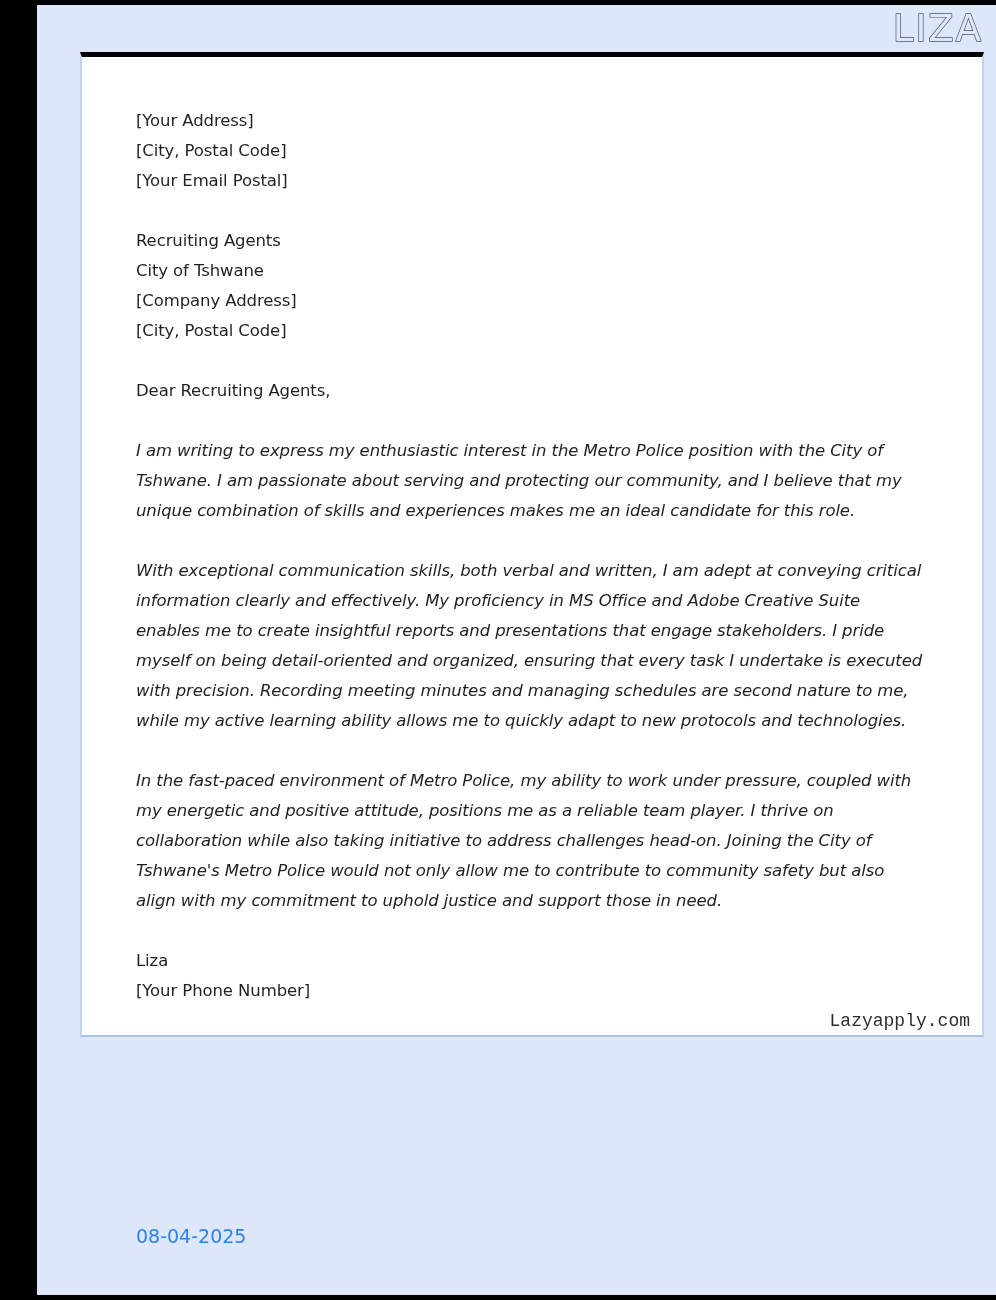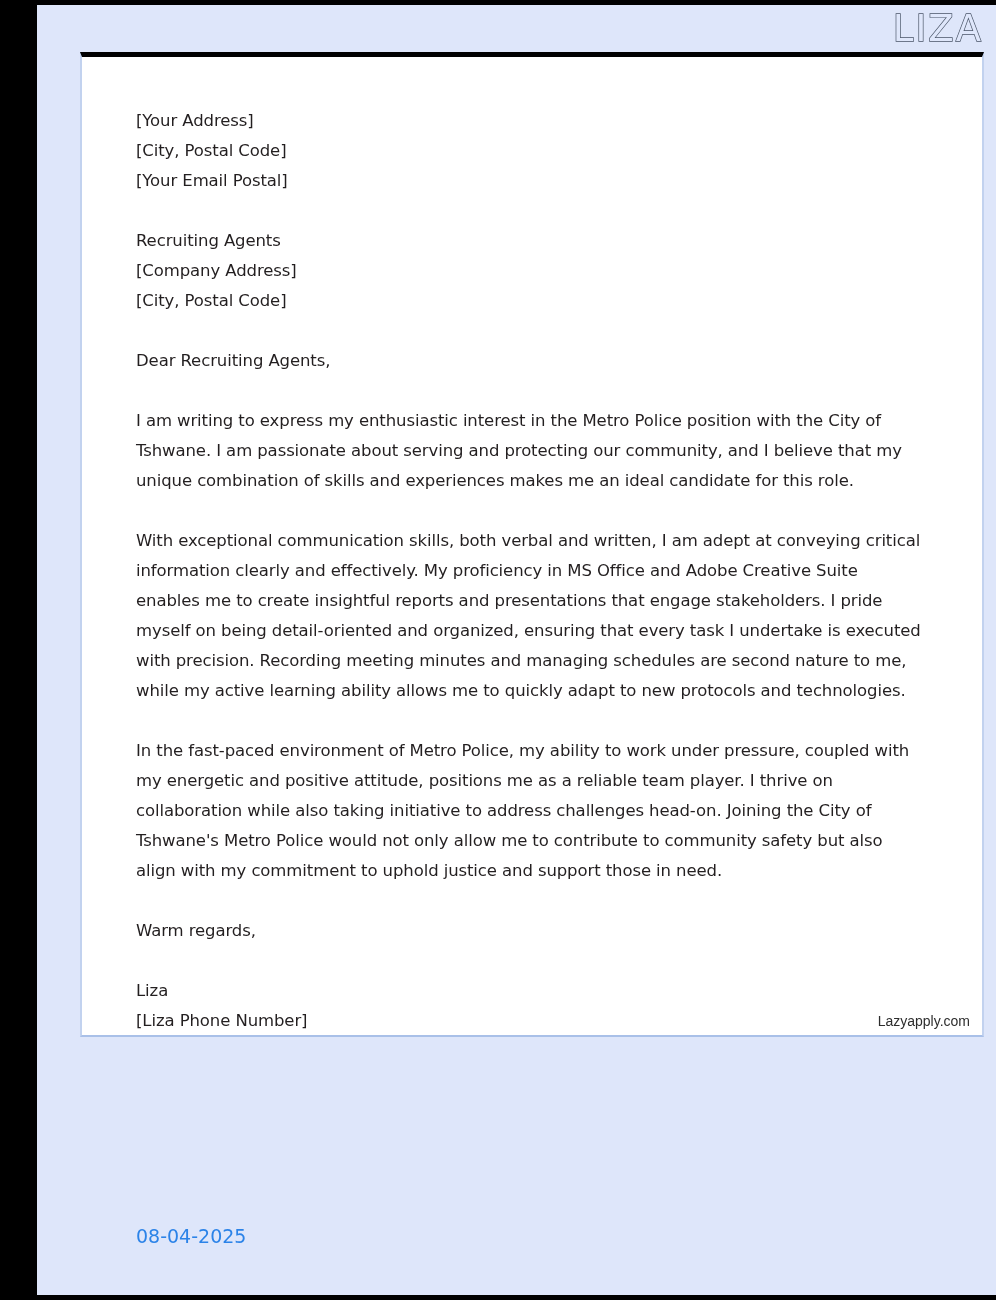--- a/index.html
+++ b/index.html
@@ -93,29 +93,30 @@
     letter-spacing: -0.1px;
   }
   .para {
     font-family: "DejaVu Sans", sans-serif;
     font-size: 16.5px;
     line-height: 30px;
     color: #231f20;
     text-align: left;
     letter-spacing: -0.1px;
     margin: 0;
+    font-style: italic;
   }
 
   
   #footer-brand {
     position: absolute;
     right: 12px;
     bottom: 6px;
-    font-family: Liberation Sans, sans-serif;
-    font-size: 14px;
+    font-family: Liberation Mono, monospace;
+    font-size: 18px;
     line-height: 16px;
     color: #2d2d2d;
     white-space: nowrap;
     text-align: right;
   }
 
   #footer-date {
     position: absolute;
     left: 99px;
     top: 1220px;
@@ -140,20 +141,21 @@
     <div id="letter-body">
 
       <div class="block">
         <div class="line">[Your Address]</div>
         <div class="line">[City, Postal Code]</div>
         <div class="line">[Your Email Postal]</div>
       </div>
 
       <div class="block">
         <div class="line">Recruiting Agents</div>
+        <div class="line">City of Tshwane</div>
         <div class="line">[Company Address]</div>
         <div class="line">[City, Postal Code]</div>
       </div>
 
       <div class="block">
         <div class="line">Dear Recruiting Agents,</div>
       </div>
 
       <div class="block">
         <p class="para">I am writing to express my enthusiastic interest in the Metro Police position with the City of Tshwane. I am passionate about serving and protecting our community, and I believe that my unique combination of skills and experiences makes me an ideal candidate for this role.</p>
@@ -161,27 +163,24 @@
 
       <div class="block">
         <p class="para">With exceptional communication skills, both verbal and written, I am adept at conveying critical information clearly and effectively. My proficiency in MS Office and Adobe Creative Suite enables me to create insightful reports and presentations that engage stakeholders. I pride myself on being detail-oriented and organized, ensuring that every task I undertake is executed with precision. Recording meeting minutes and managing schedules are second nature to me, while my active learning ability allows me to quickly adapt to new protocols and technologies.</p>
       </div>
 
       <div class="block">
         <p class="para">In the fast-paced environment of Metro Police, my ability to work under pressure, coupled with my energetic and positive attitude, positions me as a reliable team player. I thrive on collaboration while also taking initiative to address challenges head-on. Joining the City of Tshwane's Metro Police would not only allow me to contribute to community safety but also align with my commitment to uphold justice and support those in need.</p>
       </div>
 
 
-      <div class="block">
-        <div class="line">Warm regards,</div>
-      </div>
 
       <div class="block">
         <div class="line">Liza</div>
-        <div class="line">[Liza Phone Number]</div>
+        <div class="line">[Your Phone Number]</div>
       </div>
 
     </div>
 
     <div id="footer-brand">Lazyapply.com</div>
 
   </div>
 
   <div id="footer-date">08-04-2025</div>
 

